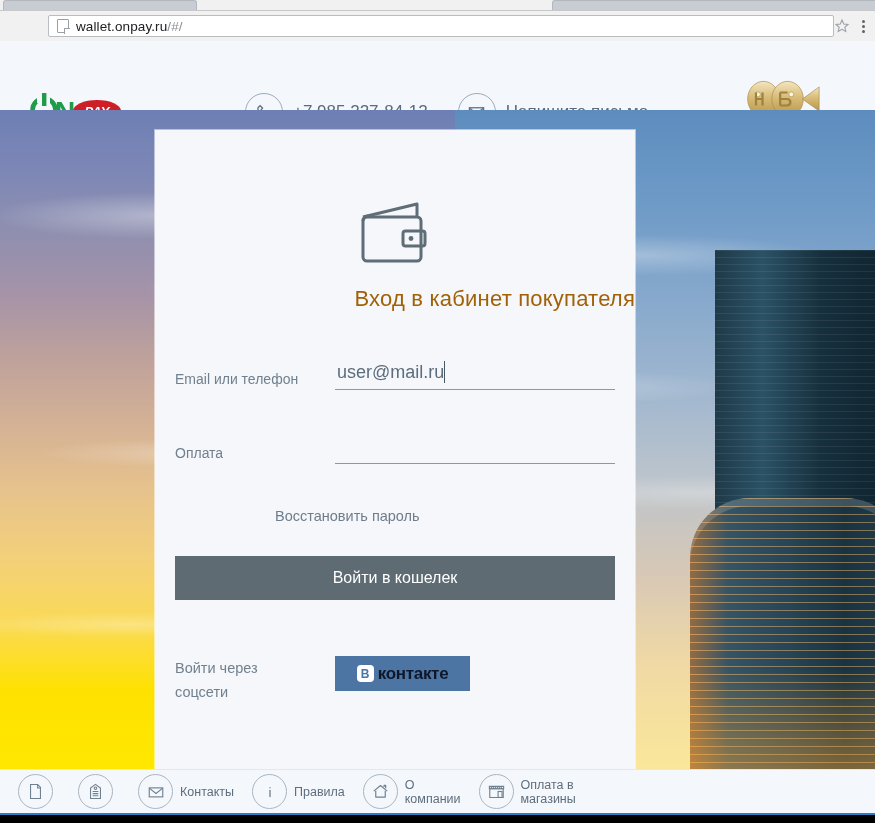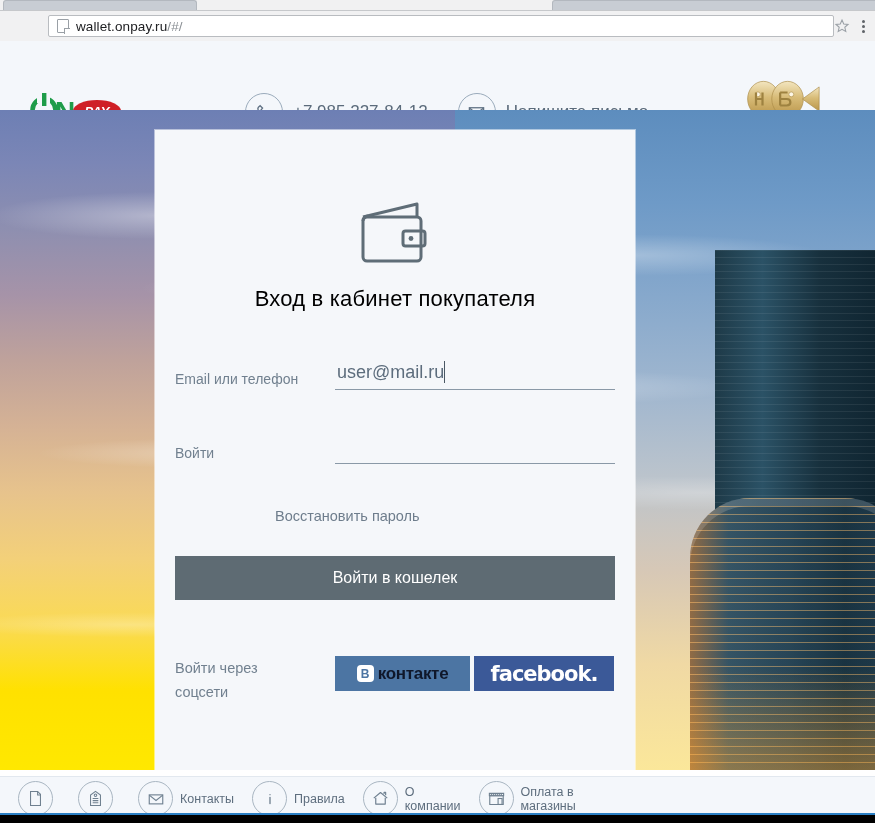--- a/index.html
+++ b/index.html
@@ -114,21 +114,21 @@
     background:linear-gradient(to bottom, rgba(255,170,60,0) 0%, rgba(255,170,50,.5) 100%);
   }
 
   
   .card{
     position:absolute;left:155px;top:130px;width:480px;height:640px;
     background:#f5f7fa;box-shadow:0 0 0 1px rgba(255,255,255,.5);
   }
   .wallet-ico{margin:68px auto 0;width:80px;height:70px;display:block;}
   .card-title{
-    text-align:center;font-size:22px;color:#000000;font-weight:400;margin-top:18px;letter-spacing:.2px;
+    text-align:right;font-size:22px;color:#a16207;font-weight:400;margin-top:18px;letter-spacing:.2px;
   }
   .form{margin-top:48px;padding:0 20px 0 20px;}
   .frow{display:flex;align-items:flex-start;min-height:48px;}
   .flabel{width:160px;font-size:14px;color:#71808f;padding-top:11px;flex:none;}
   .fctrl{flex:1;position:relative;}
   .fline{
     border:none;border-bottom:1px solid #8a99a7;width:100%;background:transparent;
     font-size:18px;color:#5d6d7d;padding:2px 2px 6px;box-sizing:border-box;outline:none;
     font-family:"Liberation Sans",sans-serif;
   }
@@ -156,21 +156,21 @@
   }
   .vk-word{color:#0f172a;font-size:17px;font-weight:bold;letter-spacing:-.3px;}
   .fb-btn{
     width:140px;height:35px;background:#3b5998;display:flex;align-items:center;
     justify-content:center;cursor:pointer;
   }
   .fb-word{color:#fff;font-size:21px;font-weight:bold;letter-spacing:-1px;font-family:"DejaVu Sans",sans-serif;}
 
   
   .footer{
-    position:absolute;left:0;bottom:3px;width:875px;height:44px;background:#f4f7fb;
+    position:absolute;left:0;bottom:10px;width:875px;height:44px;background:#f4f7fb;
     display:flex;align-items:center;border-top:1px solid #e2e8ef;box-sizing:border-box;
   }
   .fitem{display:flex;align-items:center;gap:7px;margin-left:18px;cursor:pointer;}
   .fcirc{
     width:33px;height:33px;border-radius:50%;border:1px solid #a9b6c2;flex:none;
     display:flex;align-items:center;justify-content:center;color:#6f8090;
   }
   .flabel2{font-size:12.5px;color:#5e6e7e;line-height:14px;white-space:pre-line;}
   .blue-rule{position:absolute;left:0;bottom:8px;width:875px;height:2px;background:#2a7fc4;}
   .black-bar{position:absolute;left:0;bottom:0;width:875px;height:8px;background:#000;}
@@ -287,42 +287,39 @@
     <div class="form">
       <div class="frow">
         <div class="flabel">Email или телефон</div>
         <div class="fctrl">
           <input class="fline" type="text" value="user@mail.ru" style="">
           <span class="caretbar"></span>
         </div>
       </div>
 
       <div class="frow" style="margin-top:26px;">
-        <div class="flabel">Войти</div>
+        <div class="flabel">Оплата</div>
         <div class="fctrl">
           <input class="fline" type="password" value="" style="">
         </div>
       </div>
 
       <div class="restore">Восстановить пароль</div>
     </div>
 
     <button class="login-btn">Войти в кошелек</button>
 
     <div class="social-row">
       <div class="social-label" style="white-space:pre-line;">Войти через
 соцсети</div>
       <div class="social-btns">
         <div class="vk-btn">
           <span class="vk-badge">B</span>
           <span class="vk-word">контакте</span>
         </div>
-        <div class="fb-btn">
-          <span class="fb-word">facebook.</span>
-        </div>
       </div>
     </div>
   </div>
 
   <div class="footer">
 
     <div class="fitem">
       <span class="fcirc">
         <svg viewBox="0 0 24 24" width="17" height="19" fill="none" stroke="#6f8090" stroke-width="1.5">
           <path d="M5 2h10l4 4v16H5z"></path>

